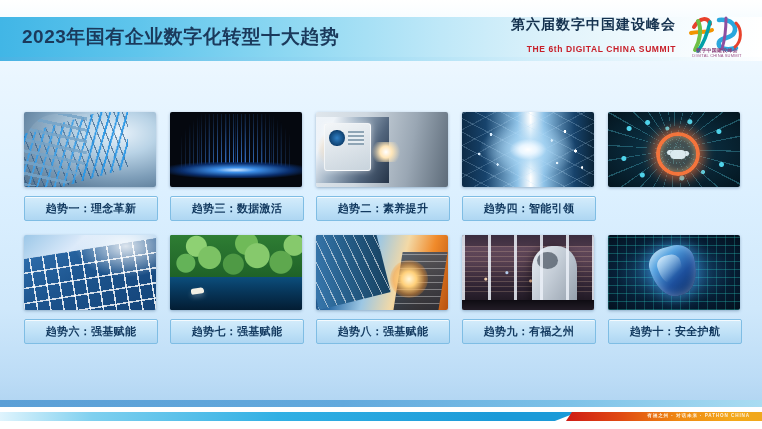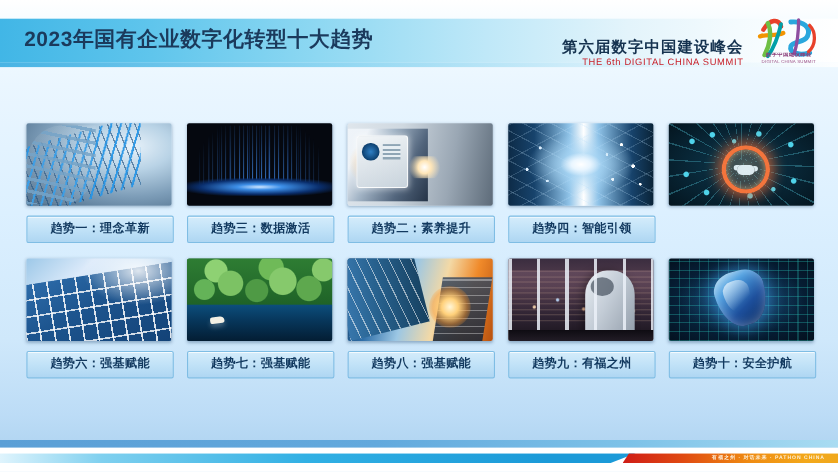--- a/index.html
+++ b/index.html
@@ -23,28 +23,28 @@
     content:"";position:absolute;left:0;bottom:-4px;width:762px;height:4px;
     background:linear-gradient(90deg,#2ba7df 0%,#7fd0ef 40%,#cdecf9 70%,#ffffff 100%);
     opacity:.85;
   }
   .slide-title{
     position:absolute;left:22px;top:21px;
     font-size:19px;font-weight:bold;color:#1b3a5c;letter-spacing:.5px;
     line-height:32px;white-space:nowrap;
   }
   .summit-brand{
-    position:absolute;right:86px;top:35px;text-align:right;line-height:1;
+    position:absolute;right:86px;top:17px;text-align:right;line-height:1;
   }
   .summit-cn{
     font-size:14px;font-weight:bold;color:#15324f;letter-spacing:1px;
     white-space:nowrap;
   }
   .summit-en{
-    margin-top:3px;font-size:8.5px;font-weight:normal;color:#c8202a;
+    margin-top:14px;font-size:8.5px;font-weight:bold;color:#c8202a;
     letter-spacing:.6px;white-space:nowrap;
   }
   .summit-logo{
     position:absolute;right:14px;top:13px;width:62px;height:42px;
   }
   .logo-sub{
     position:absolute;right:14px;top:48px;width:62px;text-align:center;
     font-size:4px;color:#9a4f86;letter-spacing:.2px;line-height:5px;
     white-space:nowrap;overflow:hidden;
   }

